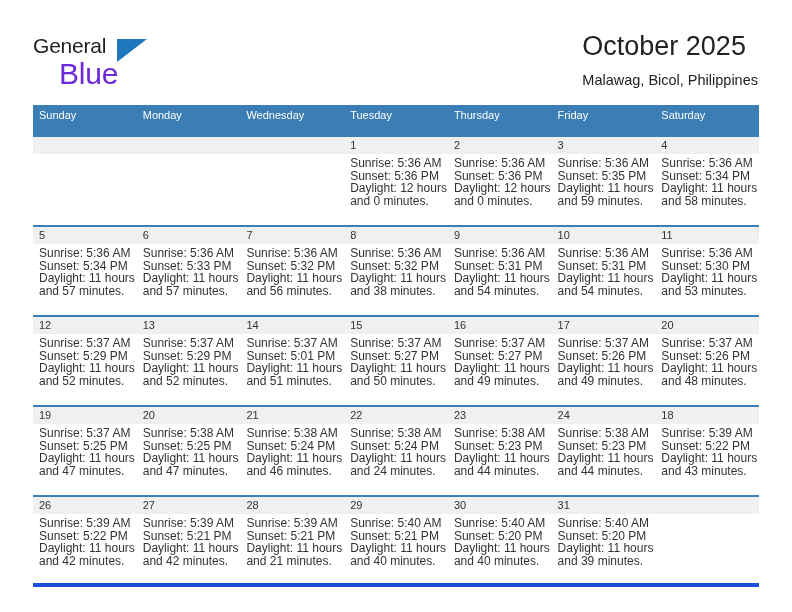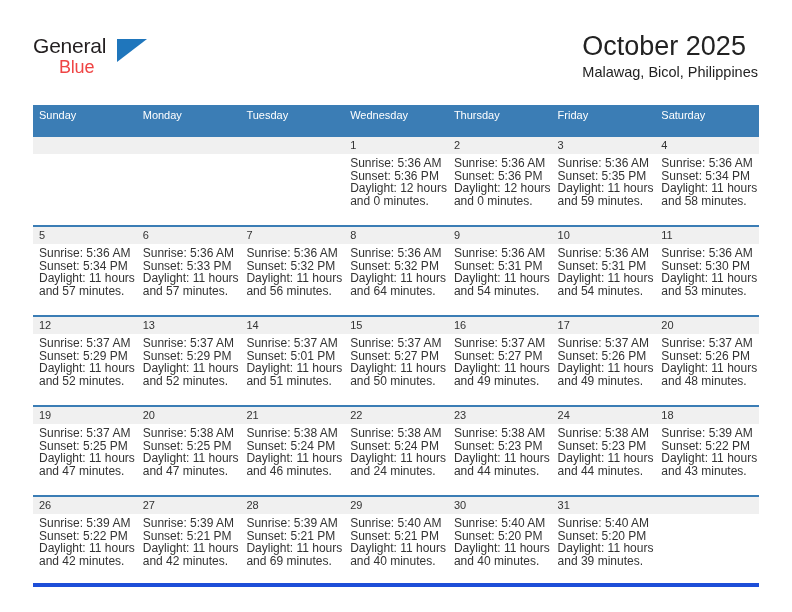--- a/index.html
+++ b/index.html
@@ -42,23 +42,23 @@
     top: 0;
     font-size: 21px;
     letter-spacing: -0.2px;
     color: #231f20;
     font-family: "Liberation Sans", sans-serif;
   }
   .logo-blue {
     position: absolute;
     left: 26px;
     top: 23px;
-    font-size: 18px;
+    font-size: 30px;
     letter-spacing: -0.2px;
-    color: #ef4444;
+    color: #6d28d9;
     font-family: "Liberation Sans", sans-serif;
   }
   .logo-triangle {
     position: absolute;
     left: 84px;
     top: 5px;
     width: 0;
     height: 0;
     border-left: 30px solid #1f76bc;
     border-bottom: 23px solid transparent;
@@ -73,21 +73,21 @@
   .cal-title {
     font-size: 27px;
     color: #222222;
     line-height: 32px;
     white-space: nowrap;
   }
   .cal-subtitle {
     font-size: 14.5px;
     color: #222222;
     line-height: 20px;
-    margin-top: 0;
+    margin-top: 8px;
     white-space: nowrap;
   }
 
   
   .calendar {
     position: absolute;
     left: 33px;
     top: 105px;
     width: 726px;
   }
@@ -160,22 +160,22 @@
       <div class="cal-title">October 2025</div>
       <div class="cal-subtitle">Malawag, Bicol, Philippines</div>
     </div>
 
   </div>
 
   <div class="calendar">
     <div class="dow-row">
         <div class="dow">Sunday</div>
         <div class="dow">Monday</div>
+        <div class="dow">Wednesday</div>
         <div class="dow">Tuesday</div>
-        <div class="dow">Wednesday</div>
         <div class="dow">Thursday</div>
         <div class="dow">Friday</div>
         <div class="dow">Saturday</div>
       </div>
     <div class="weeks">
         <div class="week">
           <div class="cell empty">
             <div class="datebar"></div>
           </div>
           <div class="cell empty">
@@ -248,21 +248,21 @@
               <div>Daylight: 11 hours</div>
               <div>and 56 minutes.</div>
             </div>
           </div>
           <div class="cell">
             <div class="datebar">8</div>
             <div class="info">
               <div>Sunrise: 5:36 AM</div>
               <div>Sunset: 5:32 PM</div>
               <div>Daylight: 11 hours</div>
-              <div>and 64 minutes.</div>
+              <div>and 38 minutes.</div>
             </div>
           </div>
           <div class="cell">
             <div class="datebar">9</div>
             <div class="info">
               <div>Sunrise: 5:36 AM</div>
               <div>Sunset: 5:31 PM</div>
               <div>Daylight: 11 hours</div>
               <div>and 54 minutes.</div>
             </div>
@@ -434,21 +434,21 @@
               <div>Daylight: 11 hours</div>
               <div>and 42 minutes.</div>
             </div>
           </div>
           <div class="cell">
             <div class="datebar">28</div>
             <div class="info">
               <div>Sunrise: 5:39 AM</div>
               <div>Sunset: 5:21 PM</div>
               <div>Daylight: 11 hours</div>
-              <div>and 69 minutes.</div>
+              <div>and 21 minutes.</div>
             </div>
           </div>
           <div class="cell">
             <div class="datebar">29</div>
             <div class="info">
               <div>Sunrise: 5:40 AM</div>
               <div>Sunset: 5:21 PM</div>
               <div>Daylight: 11 hours</div>
               <div>and 40 minutes.</div>
             </div>

